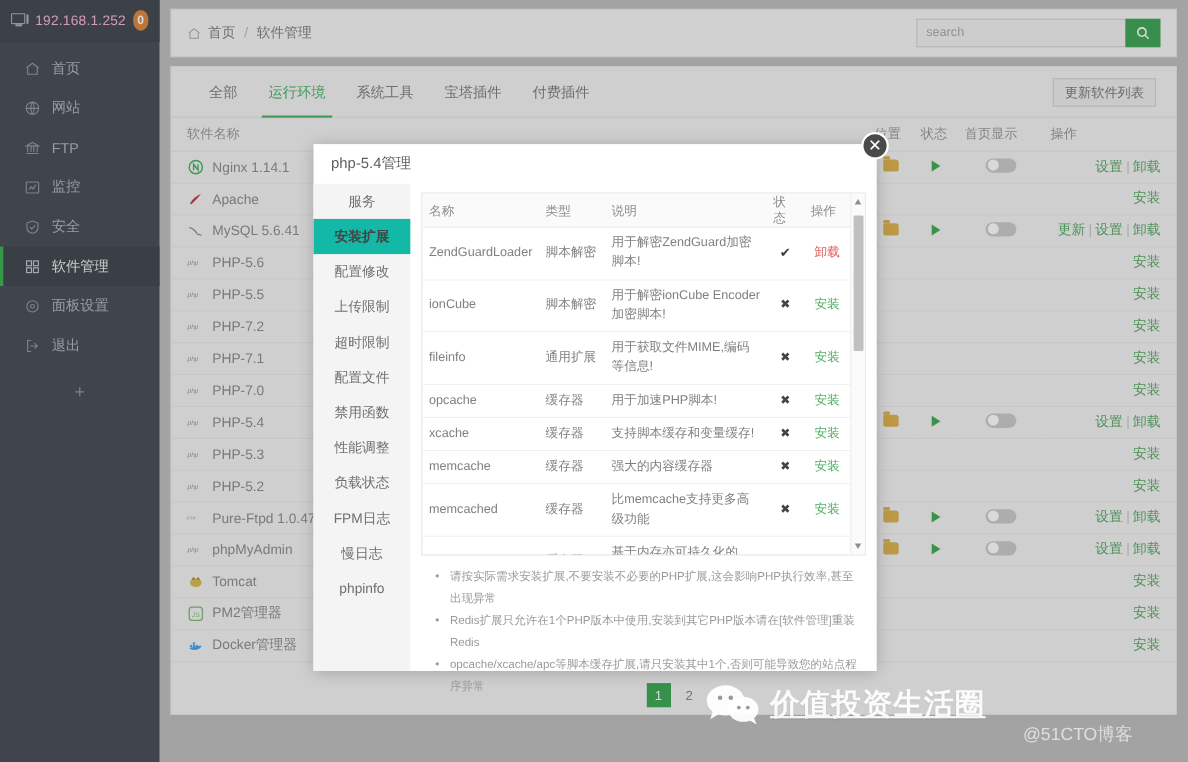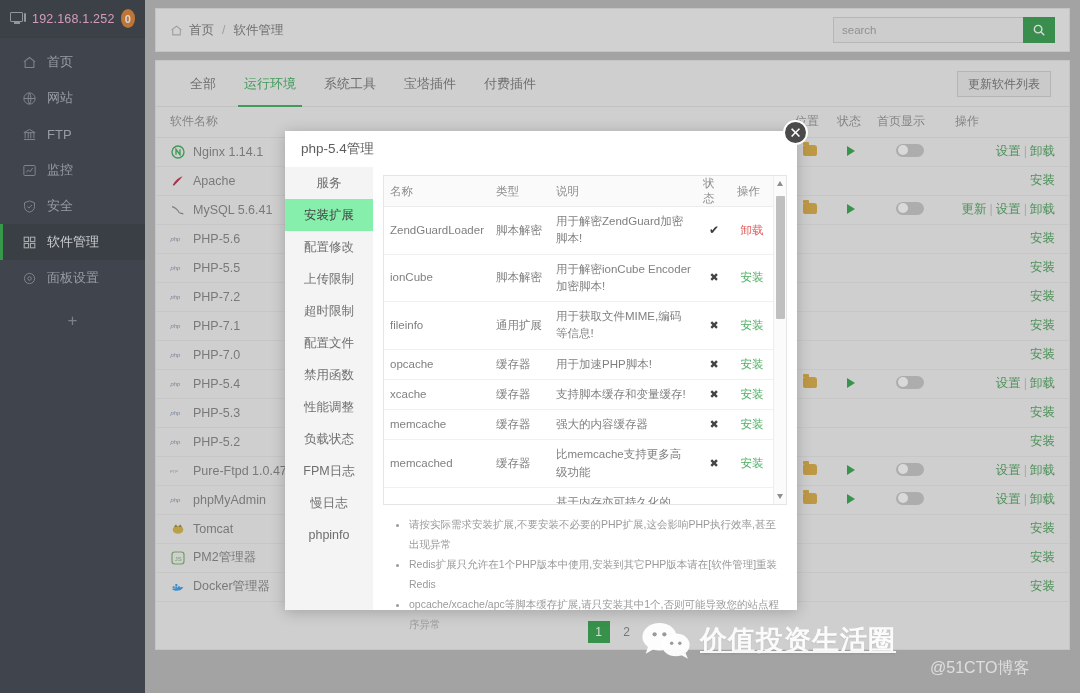--- a/index.html
+++ b/index.html
@@ -123,21 +123,21 @@
   .modal {
     position:absolute; left:285px; top:131px; width:512px; height:479px;
     background:#fff; box-shadow:0 2px 14px rgba(0,0,0,.22); display:flex; flex-direction:column;
   }
   .modal-title { height:36px; line-height:36px; padding-left:16px; font-size:13.5px; color:#5e5e5e; }
   .modal-body { flex:1; display:flex; min-height:0; }
   .modal-menu { width:88px; background:#f4f4f4; flex:0 0 auto; }
   .mm-item {
     height:32px; line-height:32px; text-align:center; font-size:12.5px; color:#6f6f6f; cursor:pointer;
   }
-  .mm-item.active { background:#86efac; color:#444; }
+  .mm-item.active { background:#14b8a6; color:#444;font-weight:bold; }
   .modal-right { flex:1; min-width:0; display:flex; flex-direction:column; padding: 8px 10px 0 10px; }
   .ext-wrap { flex:0 0 auto; height: 330px; border:1px solid #e5e5e5; display:flex; }
   .ext-scroll { flex:1; overflow:hidden; position:relative; }
   .ext-table { width:100%; border-collapse:collapse; font-size:11.5px; table-layout:fixed; }
   .ext-table th {
     font-weight:normal; text-align:left; color:#8d8d8d; font-size:11.5px;
     height:28px; padding:0 6px; background:#fafafa; border-bottom:1px solid #ececec;
   }
   .ext-table td { padding:6px; border-bottom:1px solid #f0f0f0; color:#808080; vertical-align:middle; line-height:1.5; }
   .ec-name { width:106px; }
@@ -229,20 +229,27 @@
             <rect x="13.5" y="13.5" width="7" height="7"></rect>
           </svg>
         <span>软件管理</span>
       </div>
       <div class="sb-item">
         <svg class="sb-ico" viewBox="0 0 24 24" fill="none" stroke="#9aa2ad" stroke-width="1.6">
             <circle cx="12" cy="12" r="8.2"></circle>
             <circle cx="12" cy="12" r="2.8"></circle>
           </svg>
         <span>面板设置</span>
+      </div>
+      <div class="sb-item">
+        <svg class="sb-ico" viewBox="0 0 24 24" fill="none" stroke="#9aa2ad" stroke-width="1.6">
+            <path d="M10 4H5v16h5"></path>
+            <path d="M15 8l4 4-4 4M19 12H9"></path>
+          </svg>
+        <span>退出</span>
       </div>
       <div class="sb-plus">+</div>
     </div>
   </div>
 
   <div class="main">
 
     <div class="topbar">
       <div class="crumb">
         <svg class="home-ico" viewBox="0 0 24 24" fill="none" stroke="#8a8a8a" stroke-width="2">

